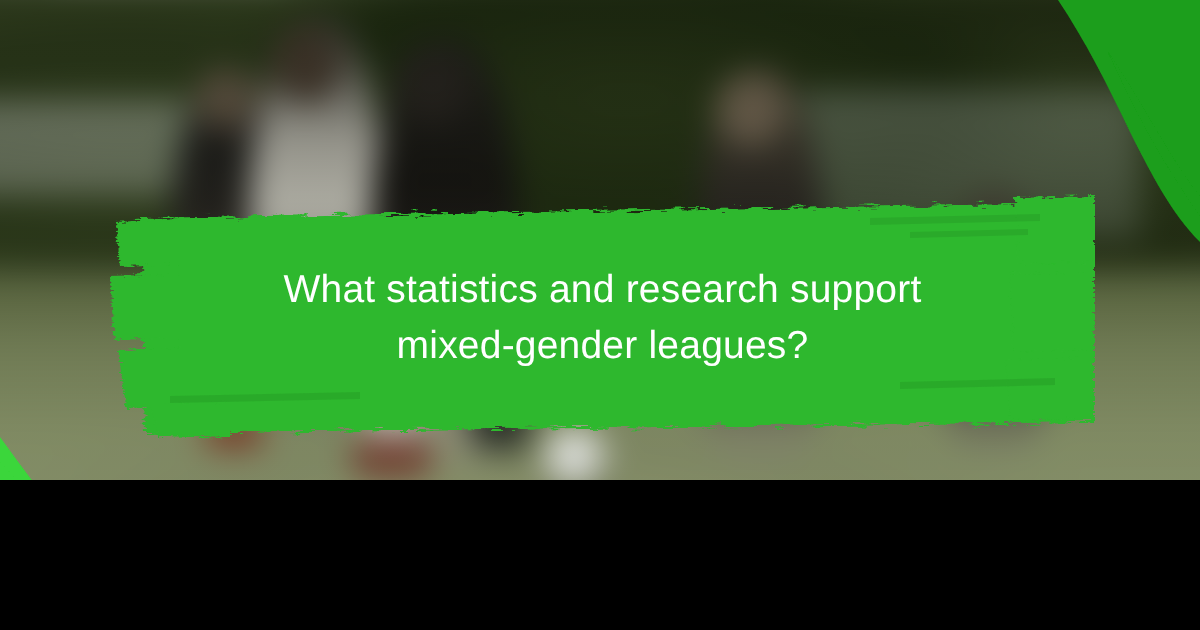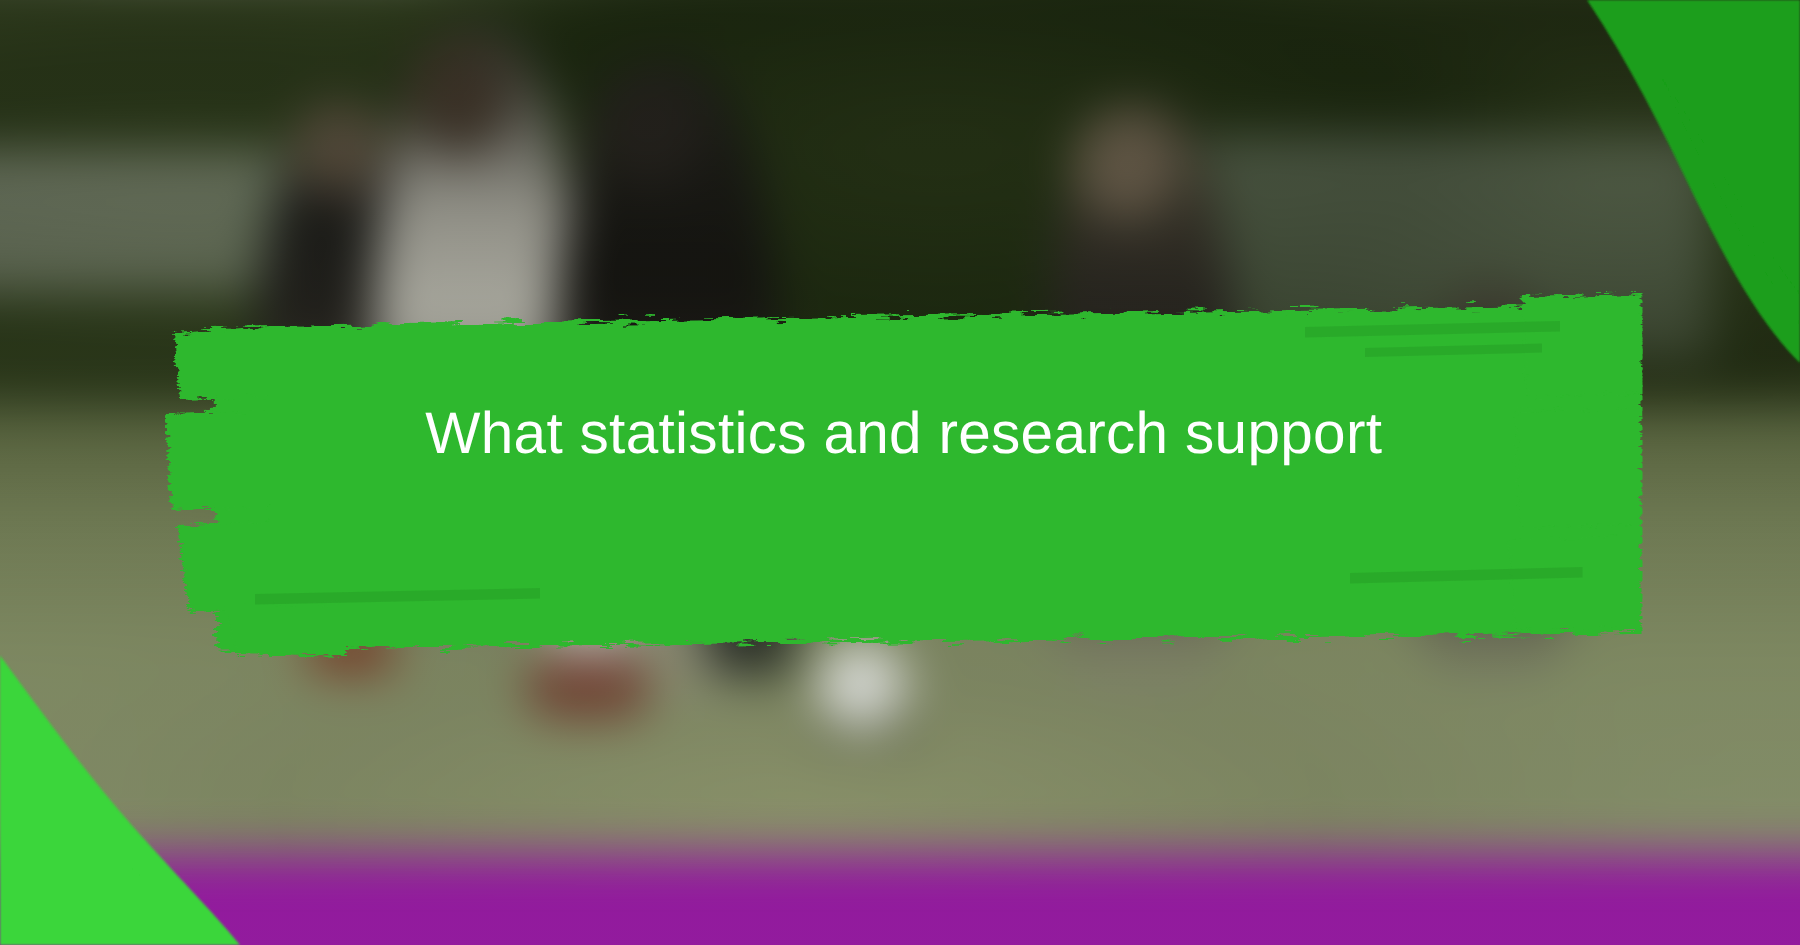--- a/index.html
+++ b/index.html
@@ -9,21 +9,21 @@
     background: #000;
   }
   body {
     font-family: "Liberation Sans", sans-serif;
   }
 
   
   #card {
     position: relative;
     width: 1200px;
-    height: 630px;
+    height: 480px;
     overflow: hidden;
     background: #a21caf;
   }
 
   
   .photo-layer {
     position: absolute;
     inset: 0;
     overflow: hidden;
   }
@@ -248,15 +248,16 @@
         <path d="M760,28 L930,24 L930,31 L760,35 Z"></path>
         <path d="M800,42 L918,39 L918,45 L800,48 Z"></path>
         <path d="M790,192 L945,188 L945,195 L790,199 Z"></path>
         <path d="M60,206 L250,202 L250,209 L60,213 Z"></path>
       </g>
     </svg>
   </div>
 
   <div class="headline">
     <span class="ln">What statistics and research support</span>
+    <span class="ln">mixed-gender leagues?</span>
   </div>
 
 </div>
 
 </body></html>

